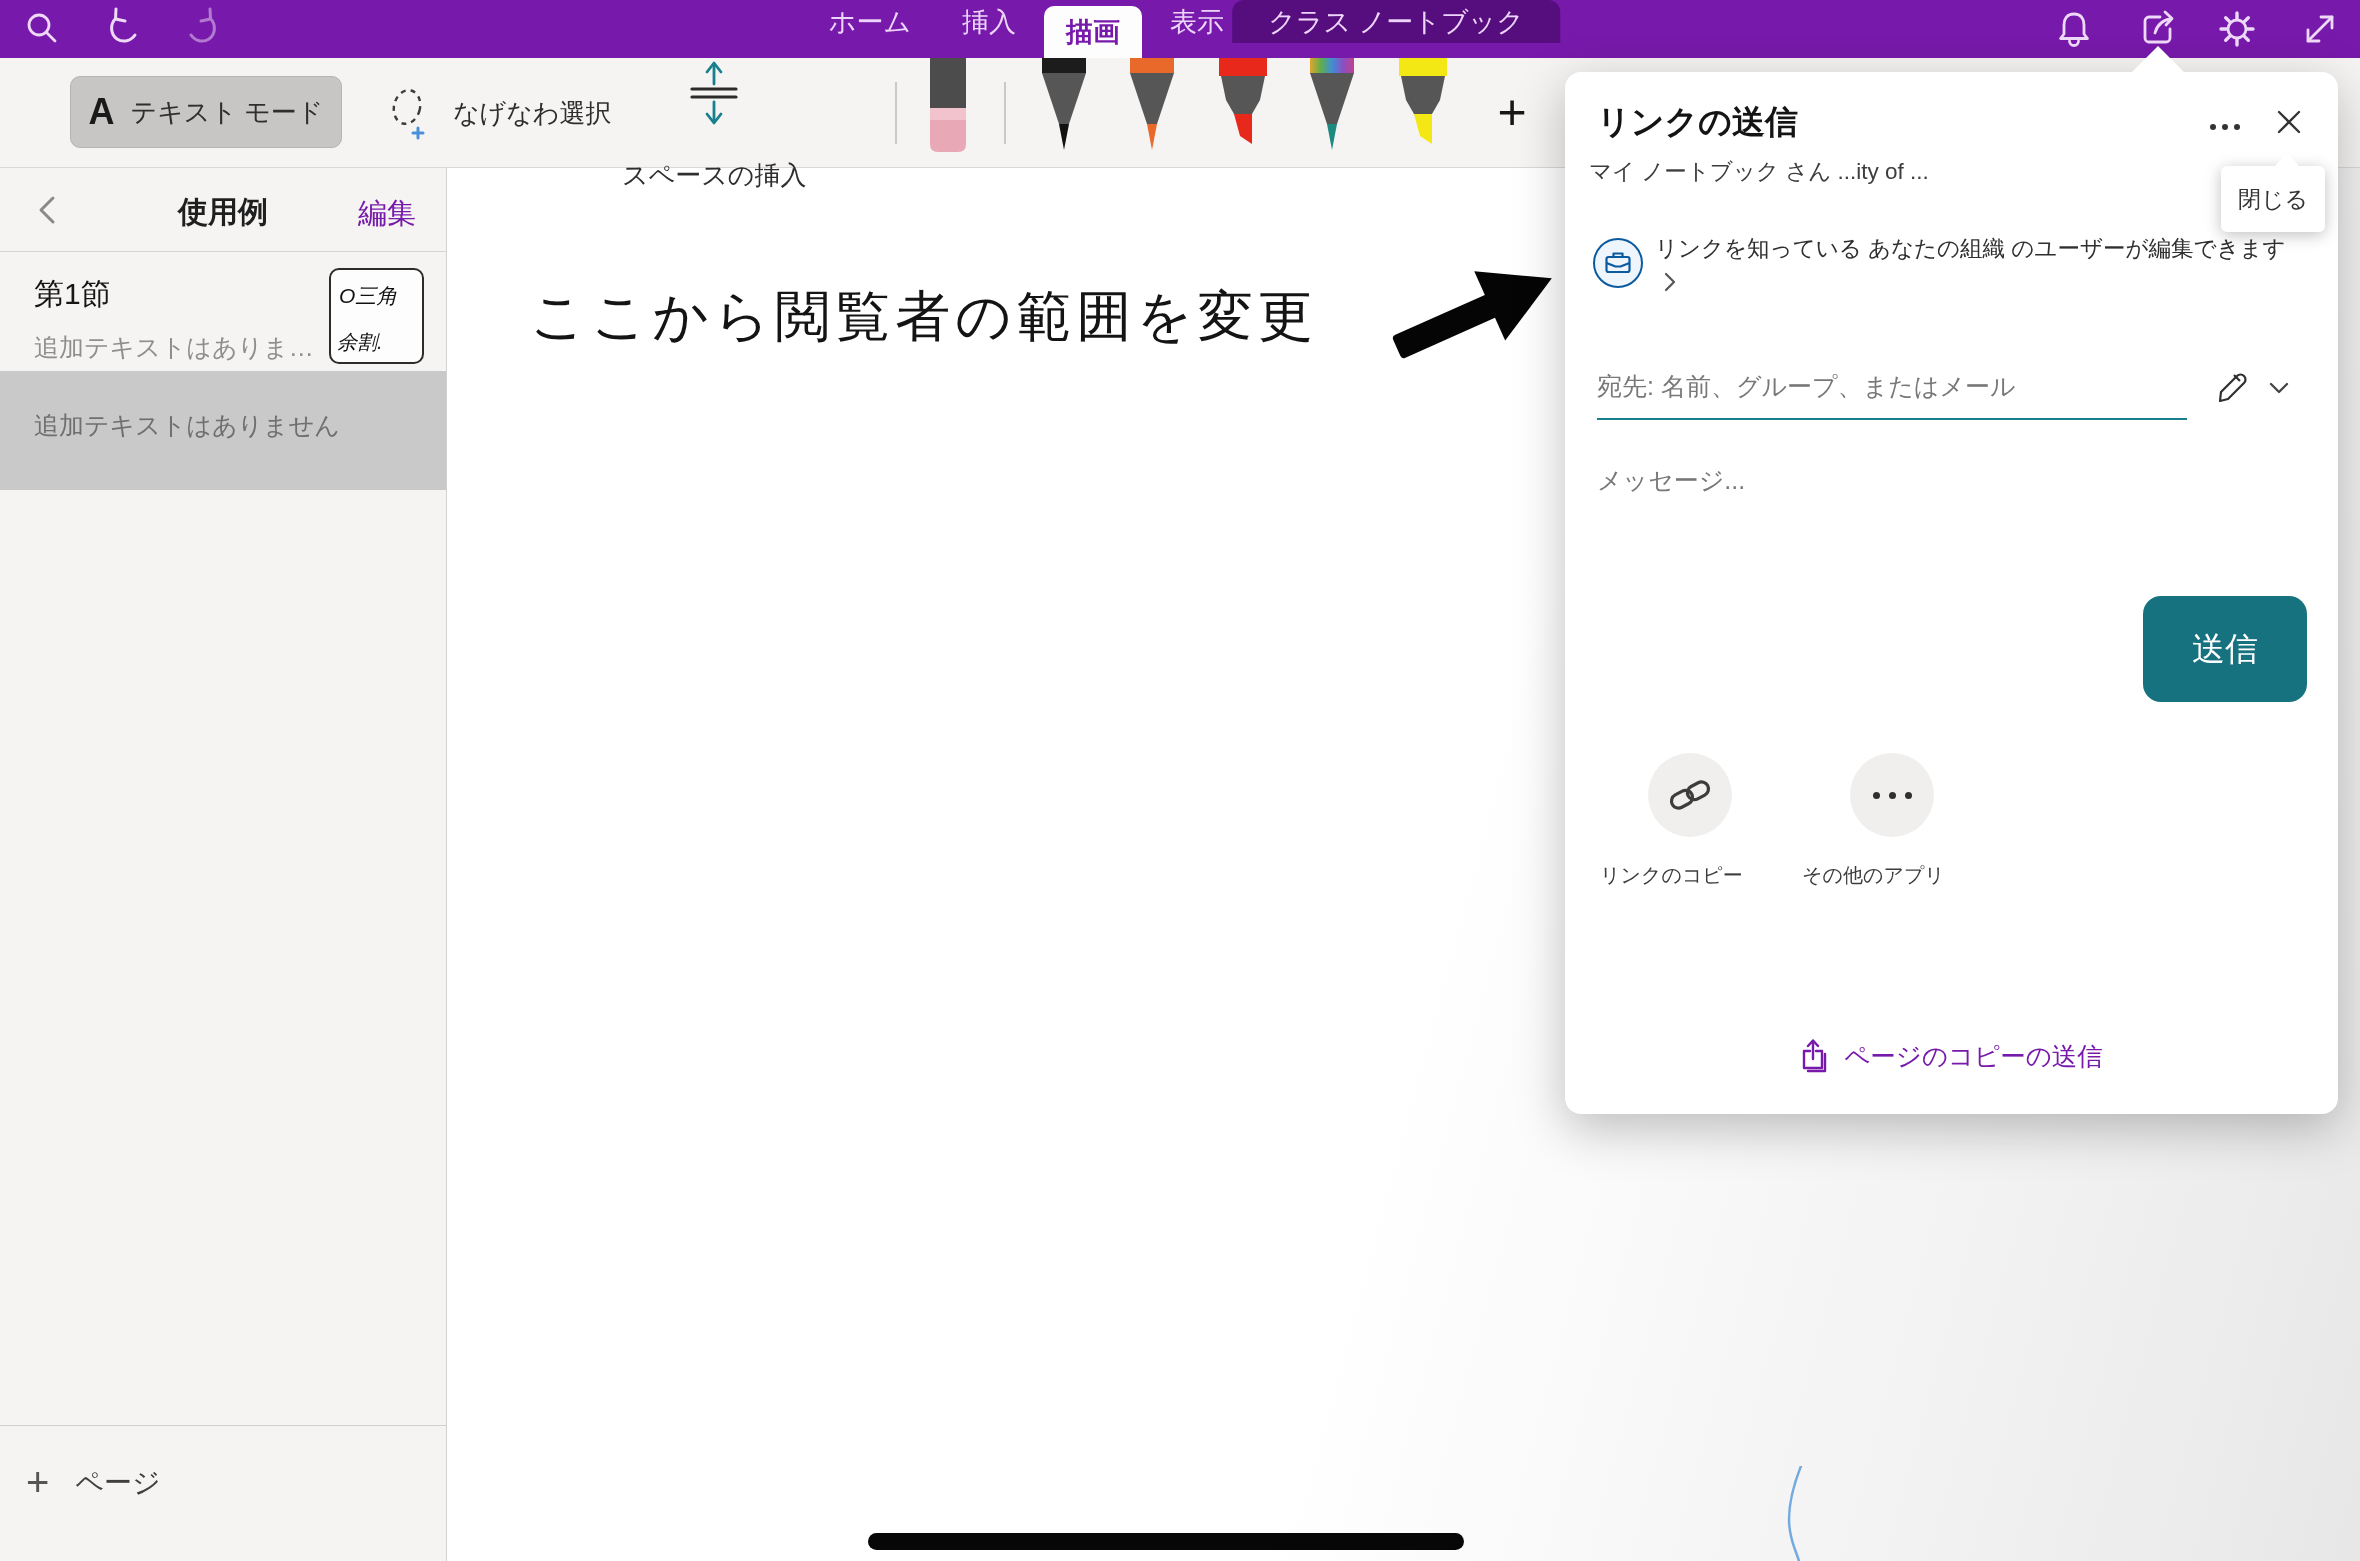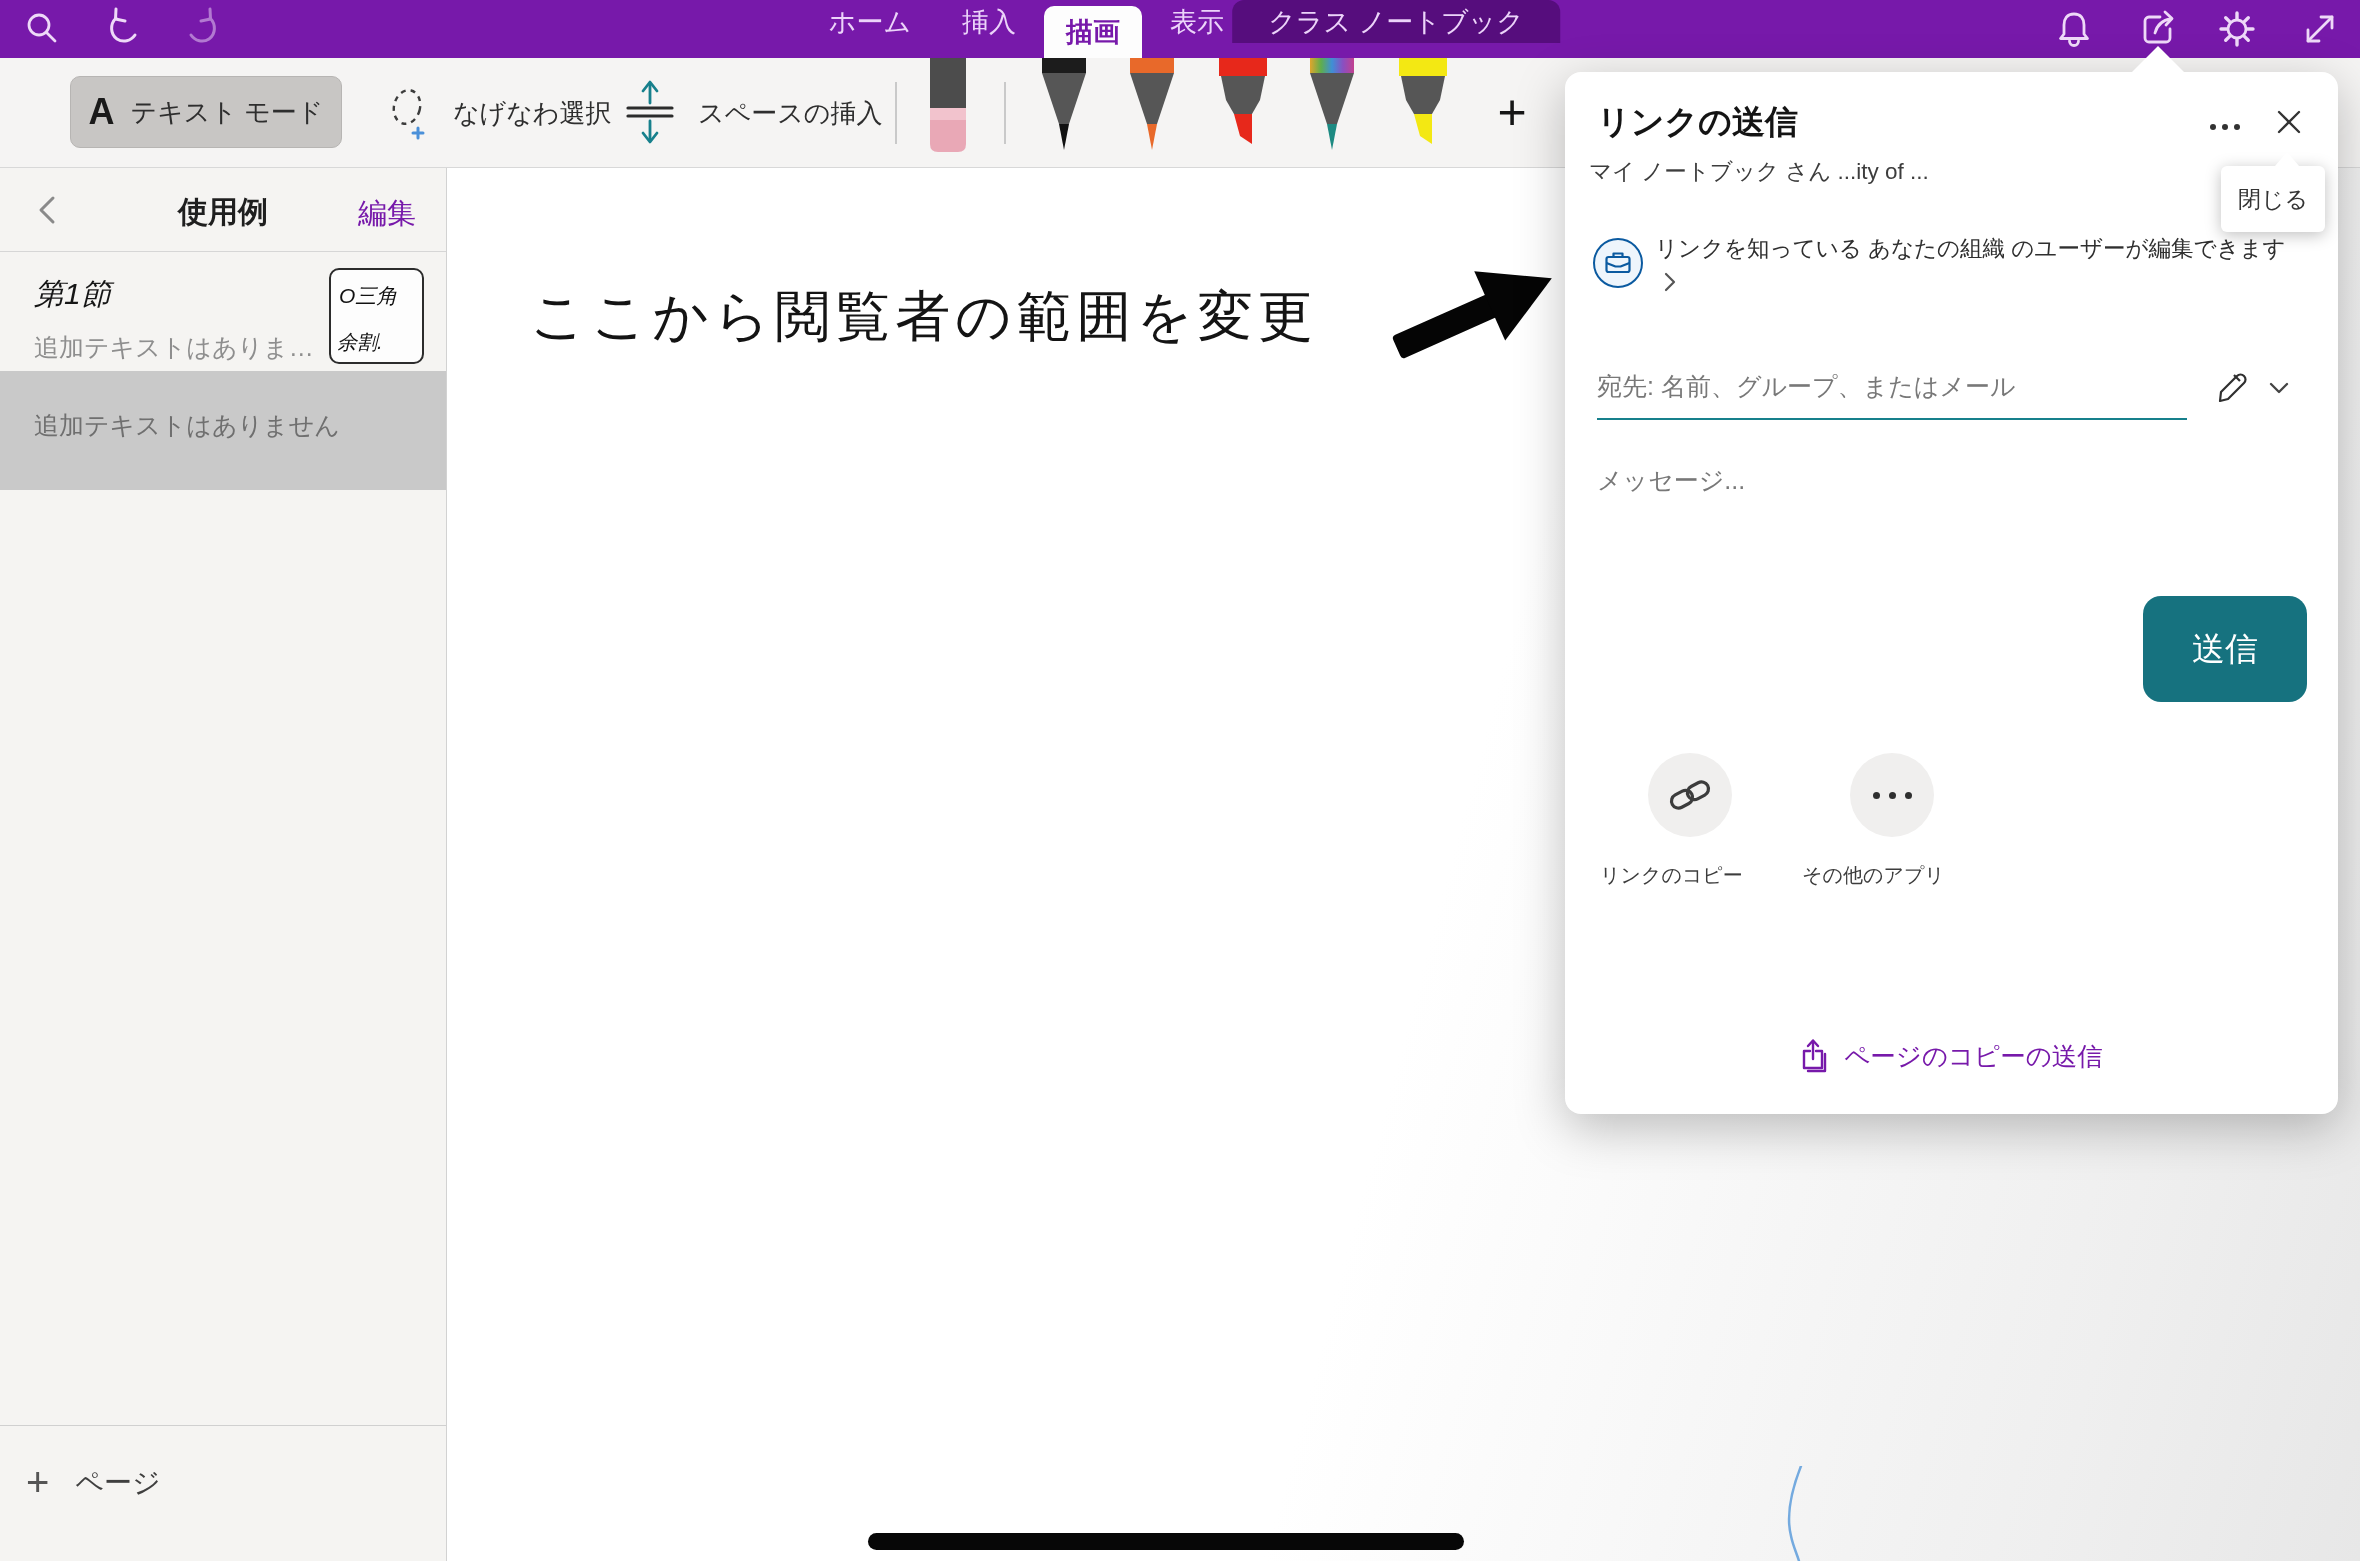--- a/index.html
+++ b/index.html
@@ -26,21 +26,21 @@
   .plus-pen { position:absolute; left:1482px; top:24px; width:60px; height:60px; font-size:50px; color:#161616; display:flex; align-items:center; justify-content:center; cursor:pointer; }
 
   
   .sidebar { position:absolute; left:0; top:168px; width:447px; height:1393px; background:#f5f4f2; border-right:1px solid #d2d2d2; z-index:5; }
   .sb-header { position:relative; height:84px; border-bottom:1px solid #d6d6d6; }
   .sb-back { position:absolute; left:28px; top:22px; width:40px; height:40px; cursor:pointer; }
   .sb-title { position:absolute; left:0; width:100%; top:24px; text-align:center; font-size:30px; font-weight:600; color:#1f1f1f; }
   .sb-edit { position:absolute; right:30px; top:26px; font-size:29px; color:#7719aa; cursor:pointer; }
   .sb-item { position:relative; height:119px; padding:22px 30px 0 34px; cursor:pointer; }
   .sb-item.selected { background:#c9c9c9; }
-  .sb-item-title { font-size:30px; color:#161616;font-style:italic; }
+  .sb-item-title { font-size:30px; color:#161616; }
   .sb-item-sub { font-size:25px; color:#8e8e8e; margin-top:16px; }
   .sb-thumb { position:absolute; right:22px; top:16px; width:95px; height:96px; background:#fdfdfd; border:2px solid #2c2c2c; border-radius:10px; overflow:hidden; }
   .sb-thumb .t1 { position:absolute; left:8px; top:12px; font-size:21px; color:#111; font-style:italic; }
   .sb-thumb .t2 { position:absolute; left:6px; bottom:6px; font-size:20px; color:#111; font-style:italic; }
   .sb-footer { position:absolute; left:0; bottom:0; width:100%; height:136px; border-top:1px solid #d0d0d0; }
   .add-page { position:absolute; left:26px; top:34px; display:flex; align-items:center; gap:26px; cursor:pointer; }
   .add-page .plus { font-size:40px; color:#555; font-weight:300; }
   .add-page .lbl { font-size:28px; color:#3f3f3f; }
 
   
@@ -162,21 +162,21 @@
             <ellipse cx="22" cy="26" rx="13" ry="17" transform="rotate(14 22 26)" fill="none" stroke="#3c3c3c" stroke-width="2.4" stroke-dasharray="5 5"></ellipse>
             <g stroke="#4a90d9" stroke-width="3" stroke-linecap="round">
               <line x1="33" y1="47" x2="33" y2="57"></line>
               <line x1="28" y1="52" x2="38" y2="52"></line>
             </g>
           </svg>
       </span>
       <span class="tool-label">なげなわ選択</span>
     </div>
 
-    <div class="tool-group" style="left:622px; top:0; gap:20px;">
+    <div class="tool-group" style="left:622px; top:0; gap:28px;flex-direction:column;">
       <span>
         <svg width="56" height="68" viewBox="0 0 56 68">
             <g stroke="#2b2b2b" stroke-width="3.2" stroke-linecap="round">
               <line x1="6" y1="31" x2="50" y2="31"></line>
               <line x1="6" y1="39" x2="50" y2="39"></line>
             </g>
             <g stroke="#17808c" stroke-width="2.8" fill="none" stroke-linecap="round" stroke-linejoin="round">
               <line x1="28" y1="8" x2="28" y2="26"></line>
               <line x1="28" y1="44" x2="28" y2="62"></line>
               <polyline points="21,14 28,5 35,14"></polyline>

